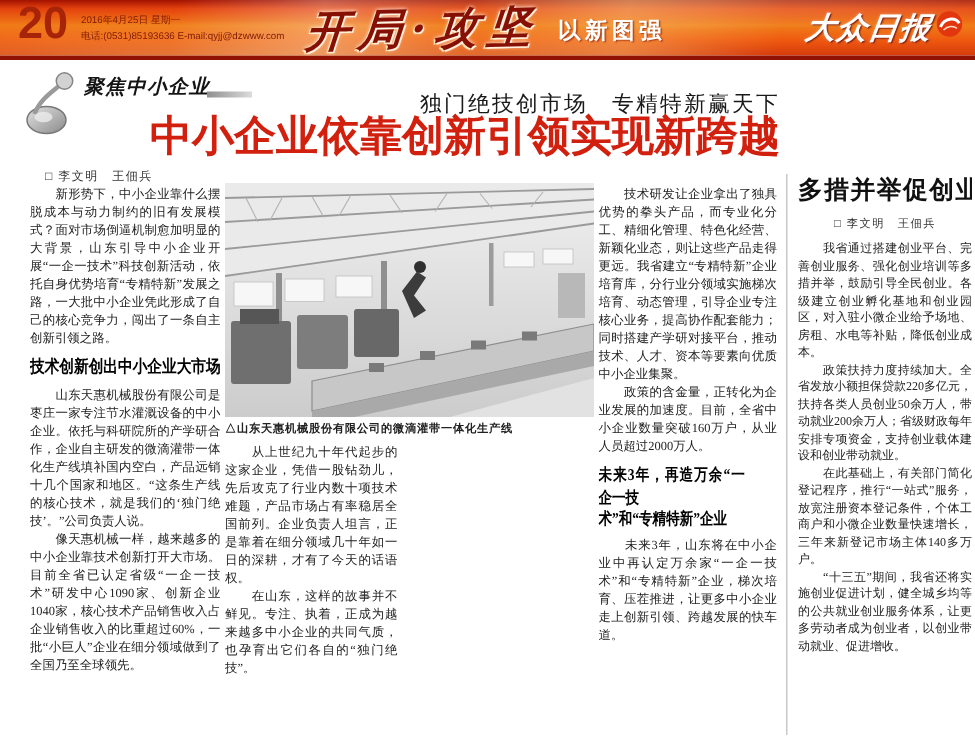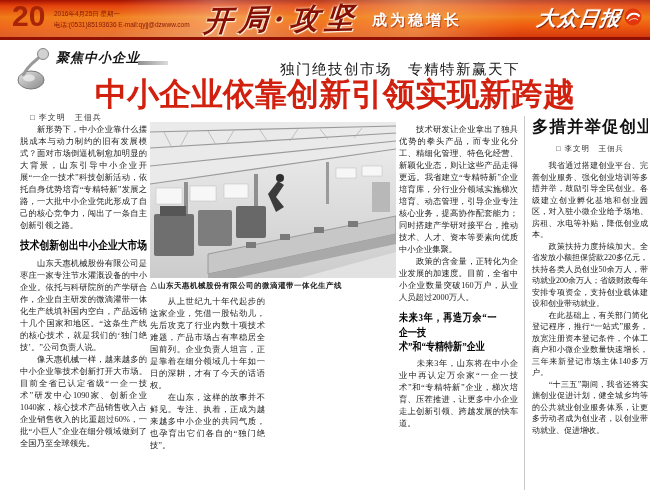--- a/index.html
+++ b/index.html
@@ -41,21 +41,21 @@
     background:linear-gradient(90deg,#8f8f8f,#dcdcdc);}
   .sb-bar{margin-top:3px;margin-left:10px;width:104px;height:13px;
     background:linear-gradient(180deg,#b5b5b5,#6d6d6d);display:flex;align-items:center;justify-content:center;}
   .sb-sub{font-family:"Liberation Sans",sans-serif;font-size:9.5px;font-weight:bold;color:#fff;
     letter-spacing:6px;text-shadow:1px 1px 0 #4c4c4c;line-height:1;padding-left:4px;}
 
   
   .kicker{position:absolute;left:110px;top:60px;width:410px;text-align:right;
     font-size:14.5px;font-weight:400;letter-spacing:1.5px;color:#191919;white-space:nowrap;}
   .headline{position:absolute;left:95px;top:76px;width:430px;text-align:center;
-    font-size:32px;font-weight:bold;color:#d2200f;white-space:nowrap;line-height:1.15;}
+    font-size:28px;font-weight:bold;color:#d2200f;white-space:nowrap;line-height:1.15;}
   .byline-main{position:absolute;left:30px;top:112px;font-size:8px;color:#333;letter-spacing:1px;}
 
   
   .photo{position:absolute;left:150px;top:122px;width:246px;height:156px;overflow:hidden;
     background:#d8d8d8;}
   .photo-caption{position:absolute;left:150px;top:281px;width:246px;
     font-size:7.5px;font-weight:bold;color:#222;letter-spacing:.5px;}
 
   
   .col{position:absolute;overflow:hidden;font-size:8.3px;line-height:1.45;text-align:justify;color:#222;}
@@ -83,21 +83,21 @@
 
 <div class="page">
 
   <div class="banner">
     <div class="page-num">20</div>
     <div class="mast-info">
       <div>2016年4月25日 星期一</div>
       <div>电话:(0531)85193636  E-mail:qyjj@dzwww.com</div>
     </div>
     <div class="mast-title">开局·攻坚</div>
-    <div class="edition-badge">成为稳增长</div>
+    <div class="edition-badge">以新图强</div>
     <div class="paper-logo">
       <span class="logo-text">大众日报</span>
       <span>
         <svg width="18" height="18">
             <circle cx="9" cy="9" r="8.5" fill="#e2360f"></circle>
           <path d="M3,11 C5.5,4.5 13,4.5 15.5,8.5" stroke="#fff" stroke-width="2" fill="none"></path>
           <path d="M5,13 C8,10 12,10 14,12" stroke="#ffd9c2" stroke-width="1" fill="none"></path>
           </svg>
       </span>
     </div>

